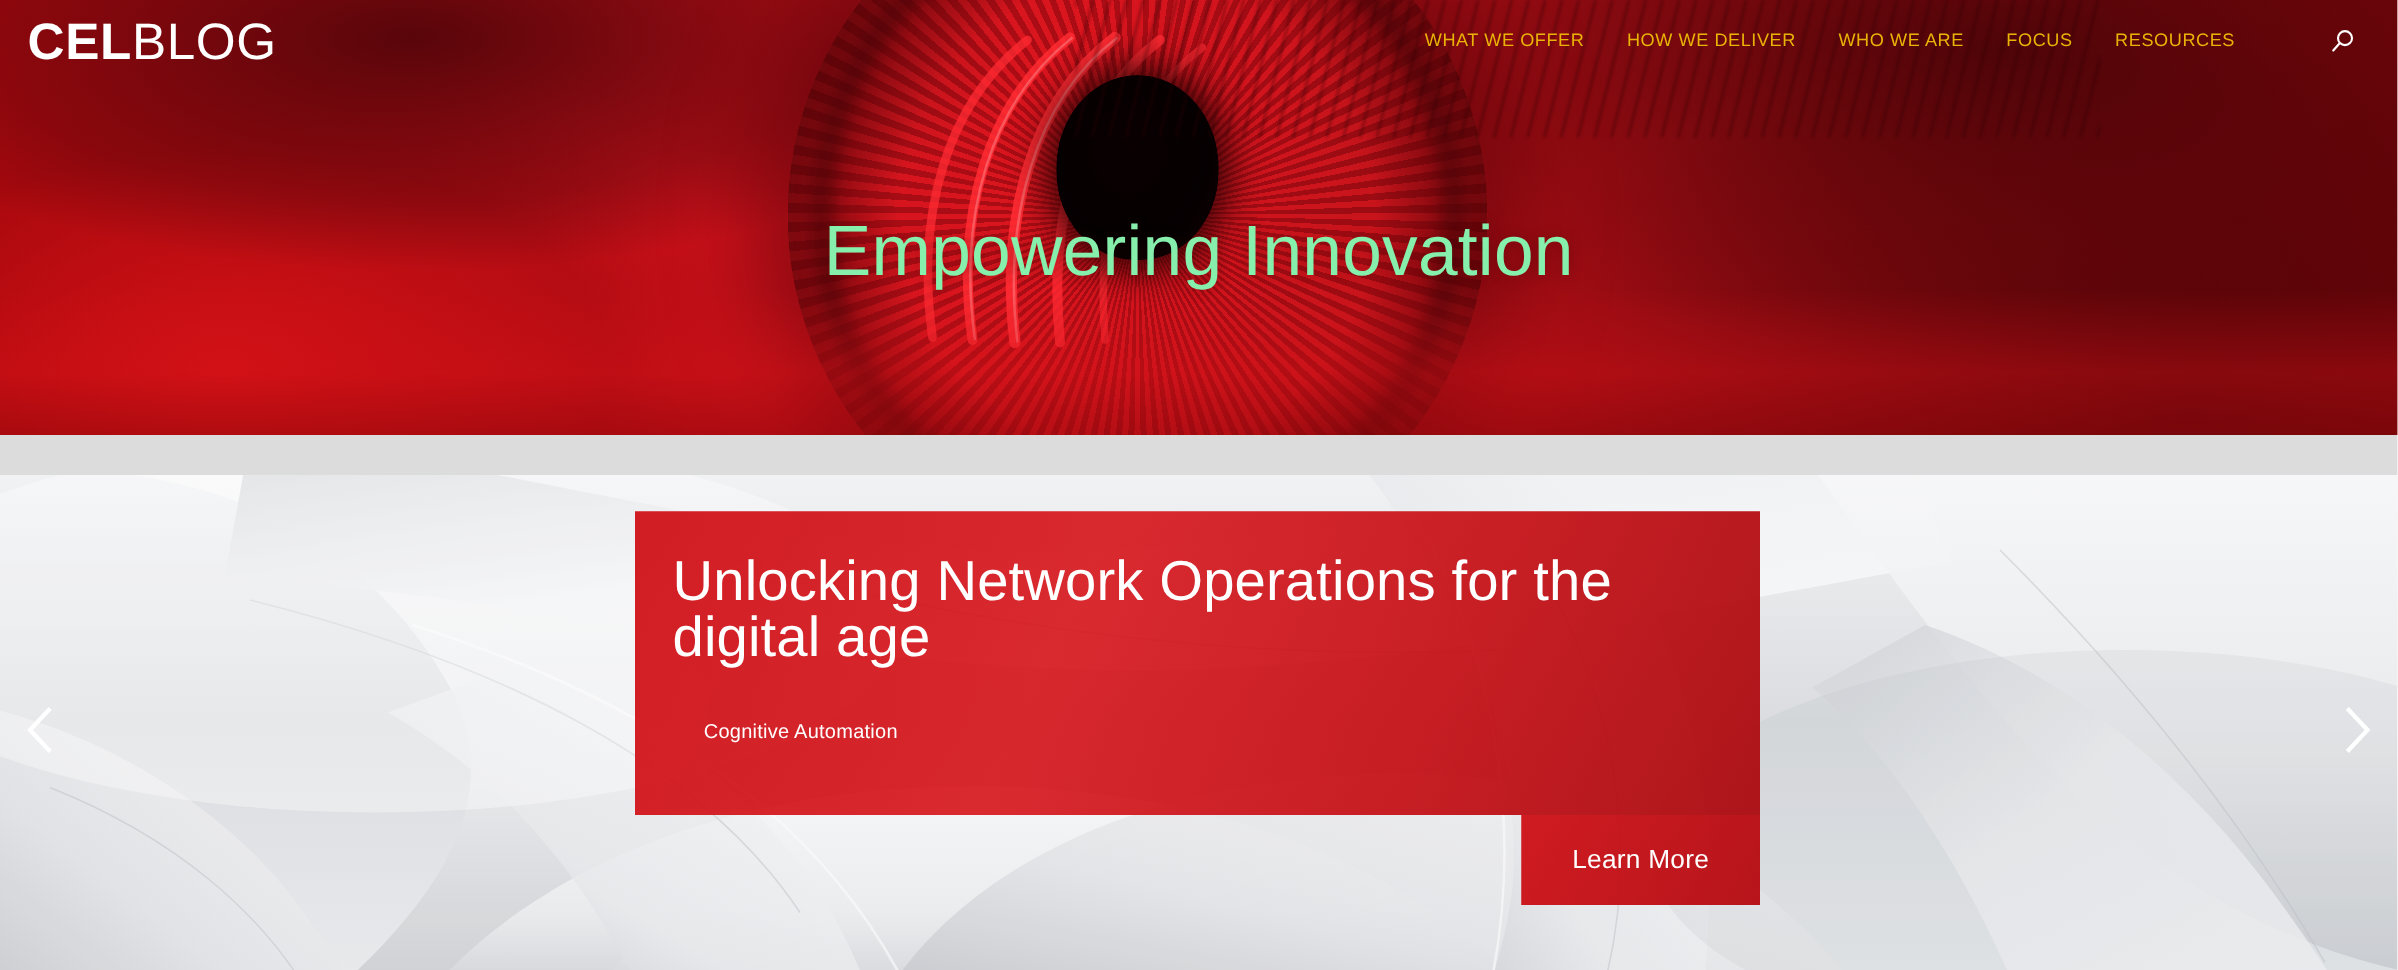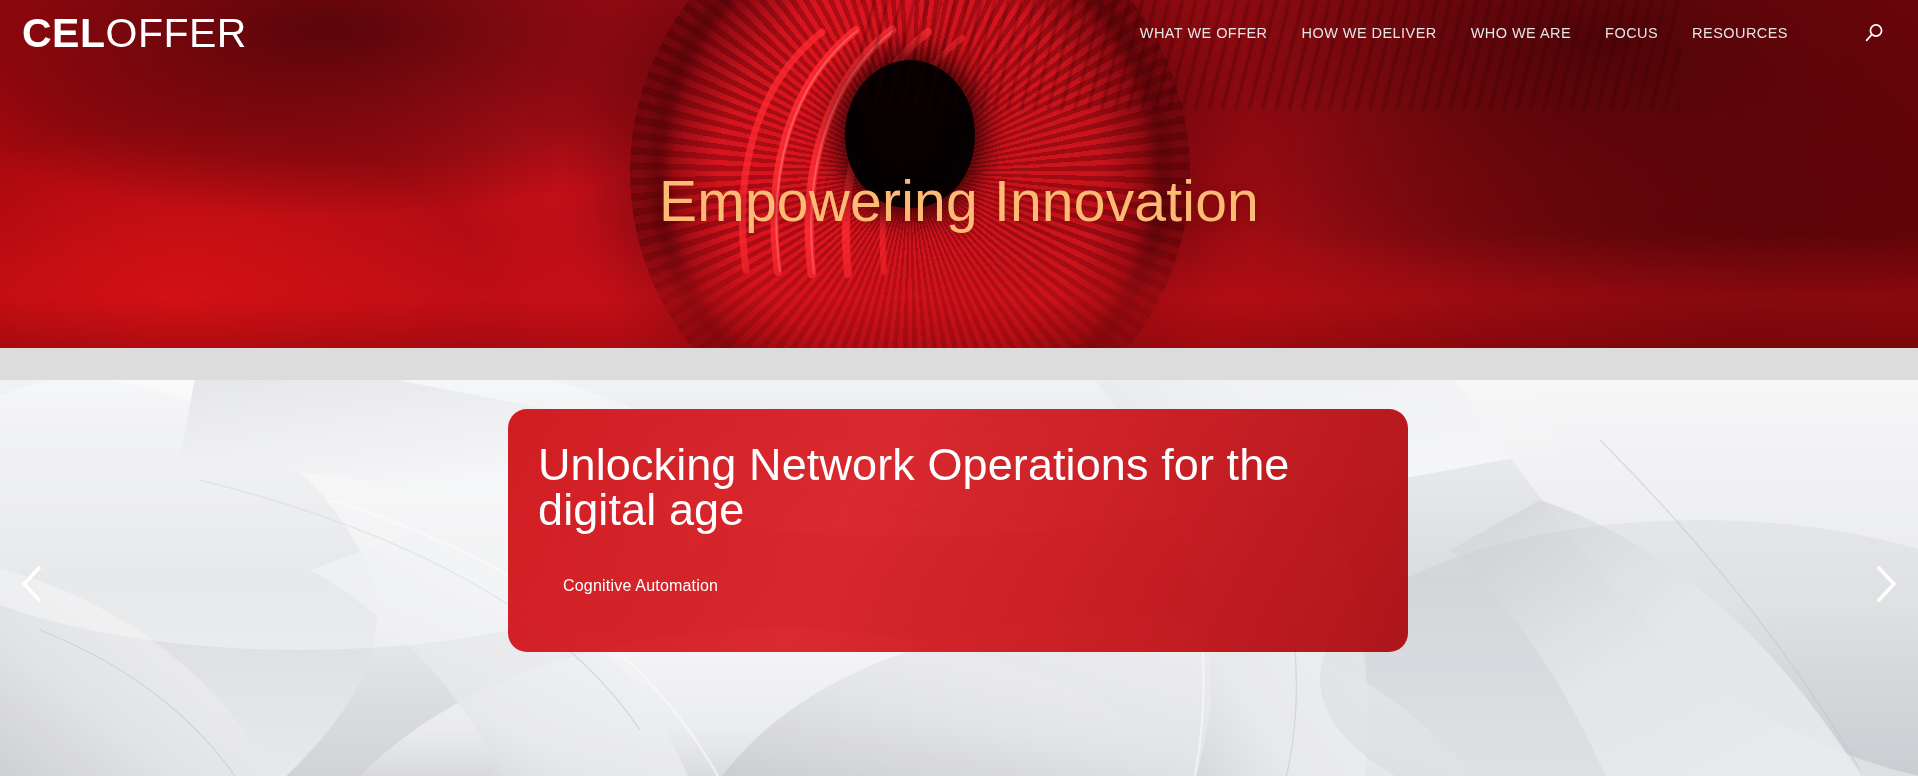--- a/index.html
+++ b/index.html
@@ -84,33 +84,33 @@
     font-size:41px; line-height:1; color:#ffffff;
     letter-spacing:.5px; user-select:none;
   }
   .logo .b { font-weight:bold; }
   .logo .l { font-weight:300; }
   .nav {
     margin-left:auto; display:flex; align-items:center; gap:26px;
     padding-right:16px;
   }
   .nav-item {
-    color:#e5e5e5; font-size:14.5px; letter-spacing:.45px;
+    color:#eab308; font-size:14.5px; letter-spacing:.45px;
     white-space:nowrap; cursor:pointer;
     padding:6px 4px;
   }
   .search-btn {
     width:40px; height:40px; margin-left:36px; margin-right:8px;
     display:flex; align-items:center; justify-content:center;
     cursor:pointer;
   }
   .hero-title {
     position:absolute; left:0; top:168px; width:1918px;
     text-align:center; z-index:5;
-    color:#fdba74; font-size:57px; font-weight:300;
+    color:#86efac; font-size:57px; font-weight:300;
     letter-spacing:.2px;
     text-shadow:0 1px 10px rgba(60,0,4,.35);
   }
 
   
   .sep {
     position:absolute; left:0; top:348px; width:1918px; height:32px;
     background:#dcdcdc;
   }
 
@@ -124,21 +124,20 @@
   .carousel-photo svg { position:absolute; left:0; top:0; display:block; }
 
   .slide-panel {
     position:absolute; left:508px; top:29px; width:900px; height:243px;
     background:linear-gradient(115deg,
        rgba(206,16,22,.94) 0%,
        rgba(214,20,26,.90) 38%,
        rgba(196,13,19,.92) 70%,
        rgba(170,9,14,.94) 100%);
     z-index:3;
-    border-radius:19px;
   }
   .slide-title {
     position:absolute; left:30px; top:33px; width:830px;
     color:#ffffff; font-size:45px; font-weight:300; line-height:1.0;
     letter-spacing:.1px;
   }
   .slide-sub {
     position:absolute; left:31px; top:168px;
     color:#ffffff; font-size:16px; font-weight:400; letter-spacing:.2px;margin-left:24px;
   }
@@ -183,21 +182,21 @@
         </g>
       </svg>
     </div>
 
     <div class="pupil"></div>
     <div class="lashes"></div>
     <div class="lid-low"></div>
 
     <div class="topbar">
       <div class="logo">
-        <span class="b">CEL</span><span class="l">OFFER</span>
+        <span class="b">CEL</span><span class="l">BLOG</span>
       </div>
 
       <nav class="nav">
         <a class="nav-item">WHAT WE OFFER</a>
         <a class="nav-item">HOW WE DELIVER</a>
         <a class="nav-item">WHO WE ARE</a>
         <a class="nav-item">FOCUS</a>
         <a class="nav-item">RESOURCES</a>
 
         <div class="search-btn">
@@ -286,14 +285,15 @@
         <polyline points="20,4 5,20 20,36" fill="none" stroke="#ffffff" stroke-width="3.4" stroke-linecap="square" stroke-linejoin="miter"></polyline>
       </svg>
     </div>
     <div class="arrow right" style="top:180px;">
       <svg width="26" height="40" viewBox="0 0 26 40" aria-hidden="true">
         <polyline points="6,4 21,20 6,36" fill="none" stroke="#ffffff" stroke-width="3.4" stroke-linecap="square" stroke-linejoin="miter"></polyline>
       </svg>
     </div>
   </div>
 
+  <div class="learn-more">Learn More</div>
 
 </div>
 
 </body></html>

